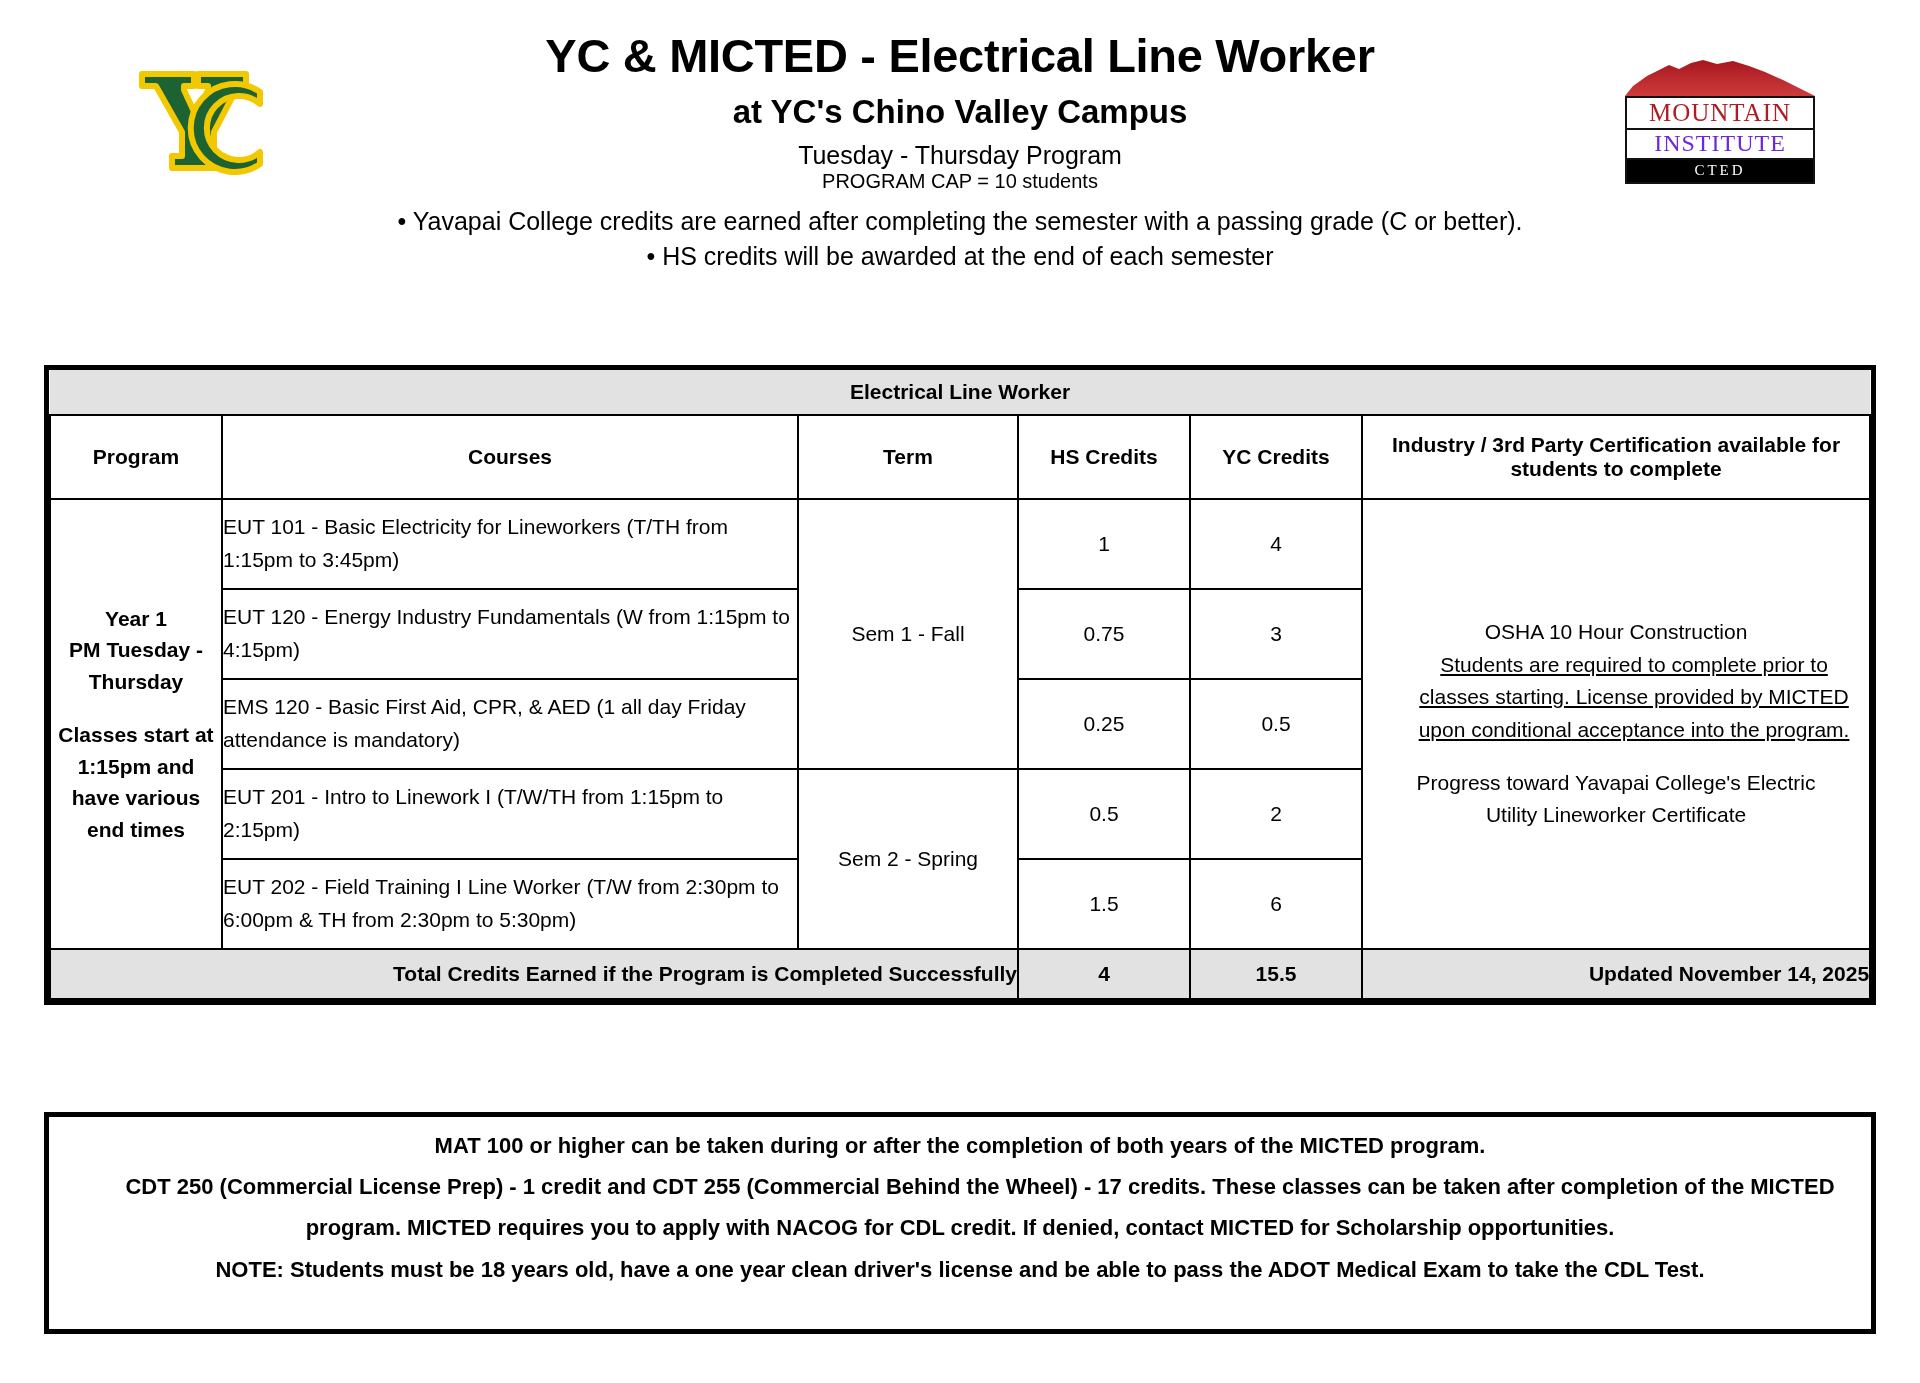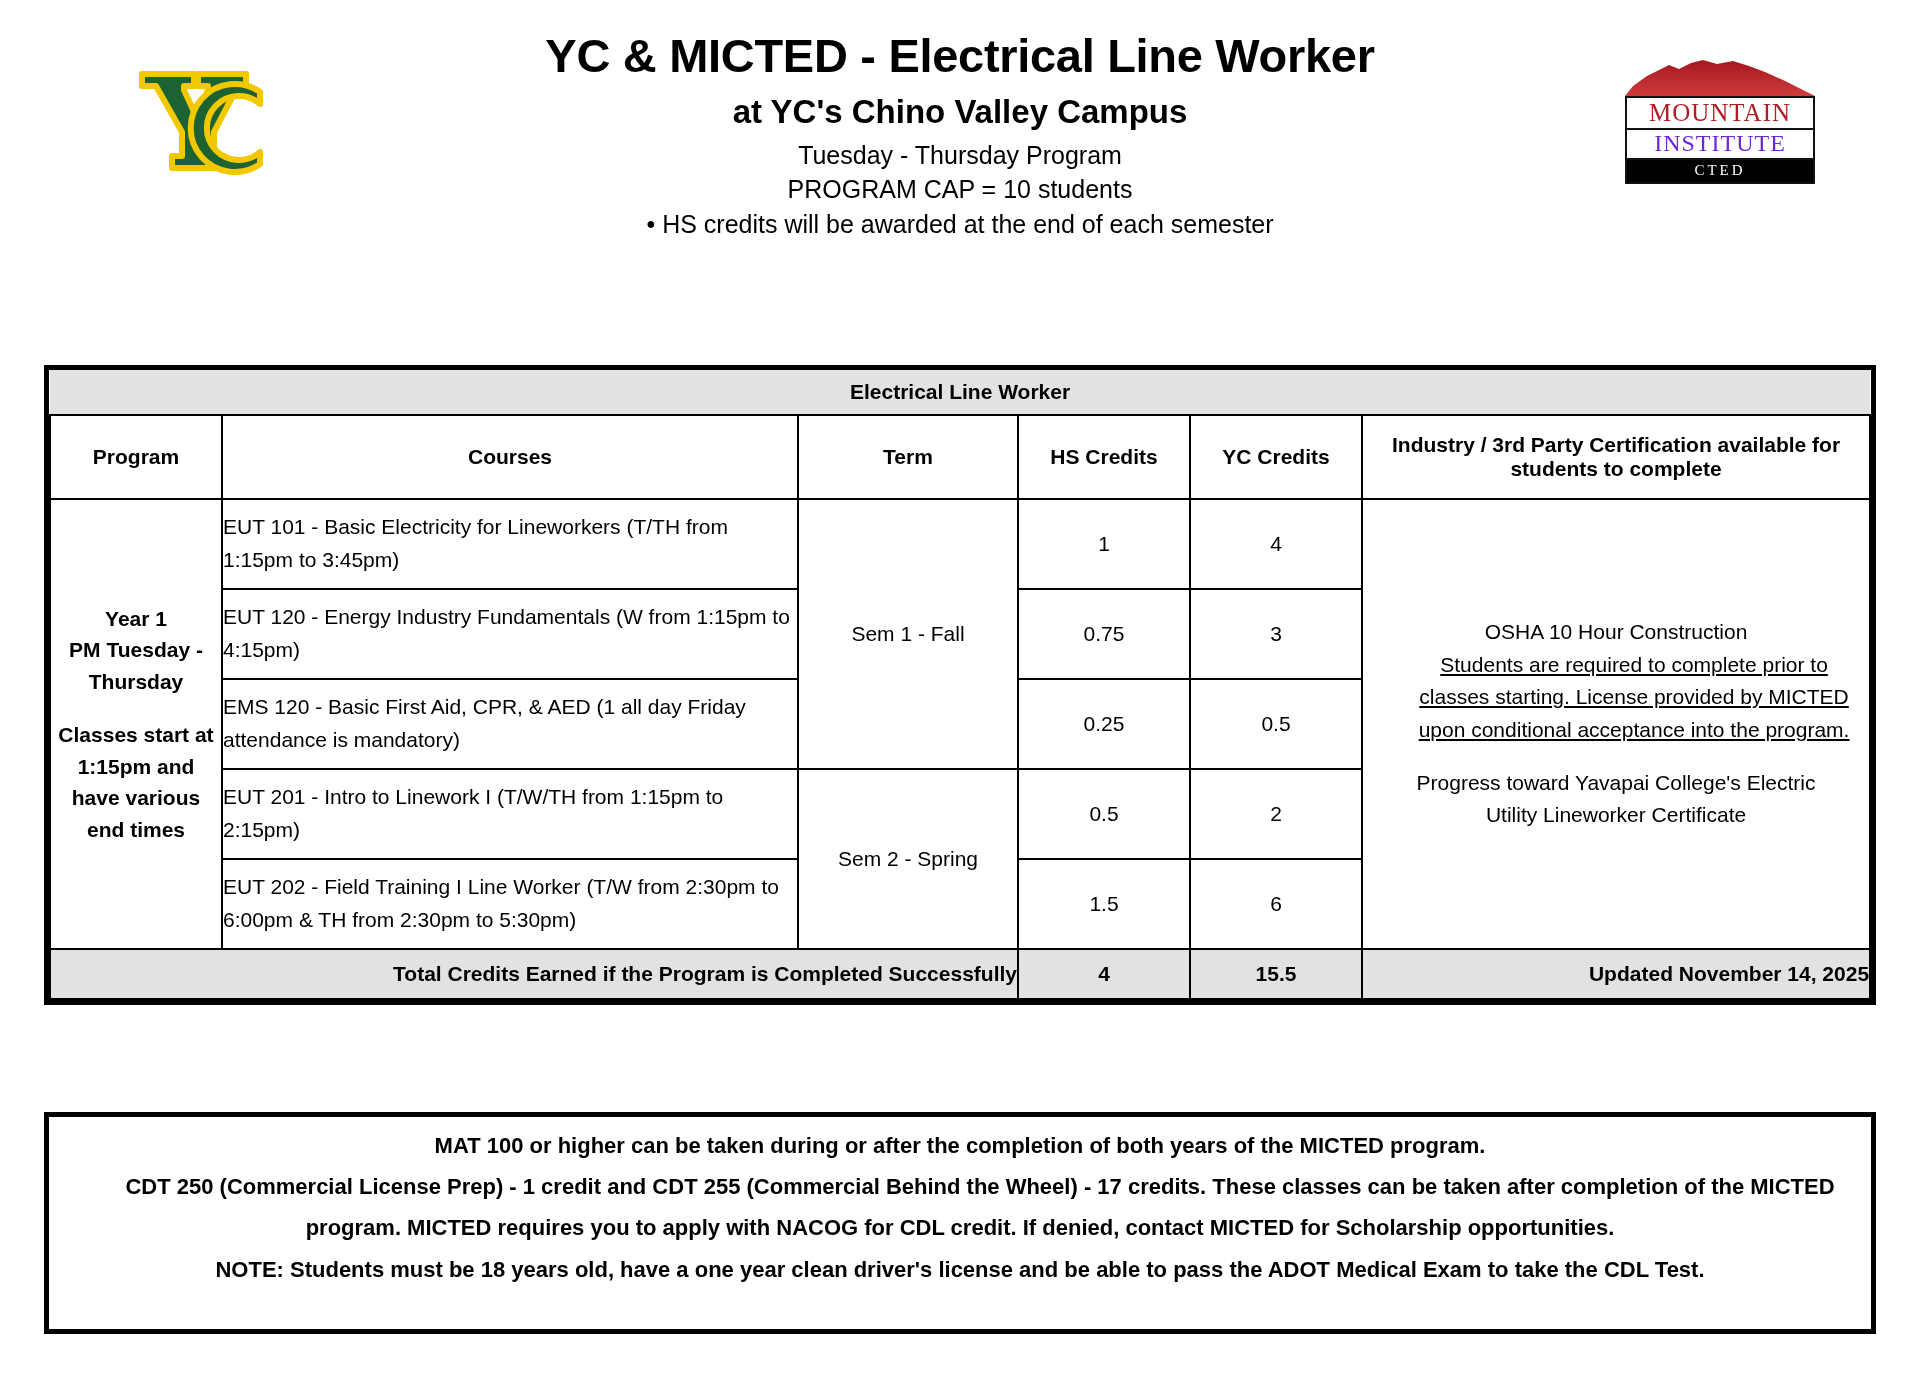--- a/index.html
+++ b/index.html
@@ -26,21 +26,21 @@
     text-align:center;line-height:1;
   }
   .mi-band1{font-family:"Liberation Serif", serif;font-size:25px;color:#b01c24;letter-spacing:1px;padding:2px 0 3px;border-top:2px solid #111;}
   .mi-band2{font-family:"Liberation Serif", serif;font-size:24px;color:#6d28d9;letter-spacing:1px;padding:1px 0 3px;}
   .mi-band3{font-family:"Liberation Serif", serif;font-size:15px;color:#ffffff;background:#000;letter-spacing:3px;padding:3px 0 4px;}
 
   .title-wrap{position:absolute;left:0;top:0;width:1920px;text-align:center;}
   .h1{font-size:47px;font-weight:bold;margin-top:28px;letter-spacing:-0.3px;}
   .h2{font-size:33px;font-weight:bold;margin-top:10px;}
   .h3{font-size:25px;margin-top:10px;}
-  .h4{font-size:25px;margin-top:5px;}
+  .h4{font-size:20px;}
   .bullet{font-size:25px;margin-top:14px;}
   .bullet2{font-size:25px;margin-top:6px;}
   .bullet3{font-size:25px;margin-top:6px;}
 
   
   .tbl-outer{
     position:absolute;left:44px;top:365px;width:1832px;
     border:5px solid #000;
     box-sizing:border-box;
   }
@@ -113,20 +113,21 @@
           <path d="M126 48 A32 32 0 1 0 126 96 L126 108 A44 44 0 1 1 126 36 Z" fill="#1d6233" stroke="#f2c800" stroke-width="6" stroke-linejoin="round" transform="translate(6,-4)"></path>
         </g>
       </svg>
     </div>
 
     <div class="title-wrap">
       <div class="h1">YC &amp; MICTED - Electrical Line Worker</div>
       <div class="h2">at YC's Chino Valley Campus</div>
       <div class="h3">Tuesday - Thursday Program</div>
       <div class="h4">PROGRAM CAP = 10 students</div>
+      <div class="bullet">• Yavapai College credits are earned after completing the semester with a passing grade (C or better).</div>
       <div class="bullet2">• HS credits will be awarded at the end of each semester</div>
     </div>
 
     <div class="mi-logo">
       <div class="mi-mount">
         <svg viewBox="0 0 190 38" width="190" height="38" preserveAspectRatio="none" aria-hidden="true">
           <defs>
             <linearGradient id="mig" x1="0" y1="0" x2="0" y2="1">
               <stop offset="0%" stop-color="#a5171f"></stop>
               <stop offset="100%" stop-color="#cf3b3b"></stop>

